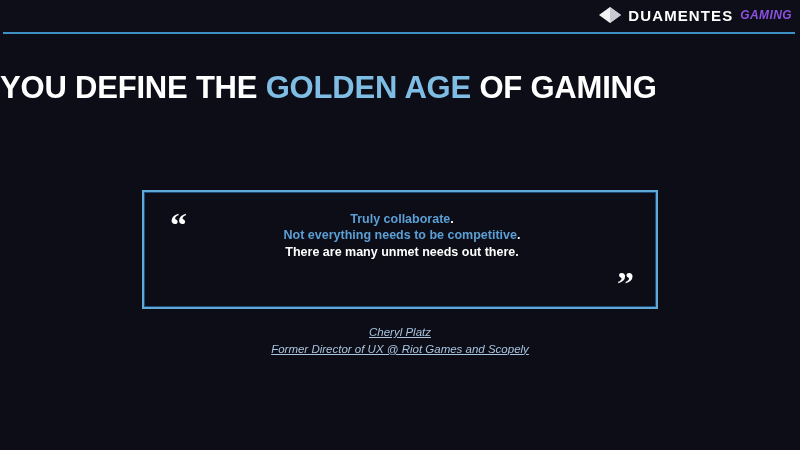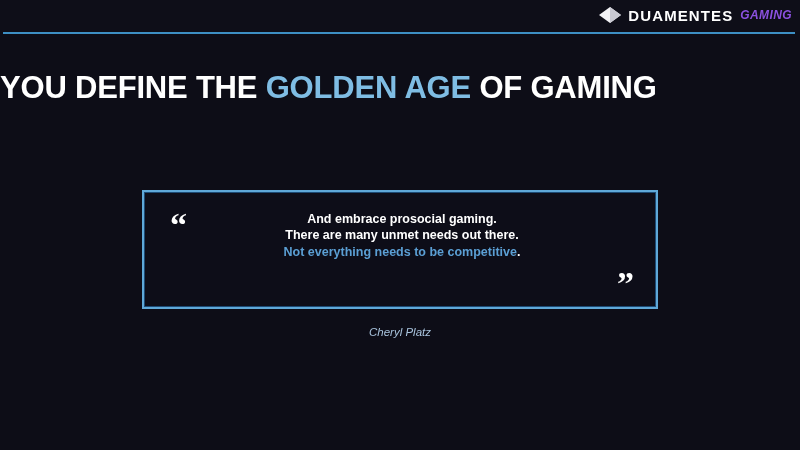--- a/index.html
+++ b/index.html
@@ -114,20 +114,21 @@
     left: 0; top: 324px;
     width: 800px;
     text-align: center;
   }
   .attrib-line {
     font-size: 11.5px;
     font-style: italic;
     color: #a9c4de;
     line-height: 16.5px;
     white-space: nowrap;
+    text-decoration: underline;
   }
 </style>
 </head>
 <body>
 
 <div class="slide">
 
   <div class="header">
     <div class="brand">
       <span class="brand-mark">
@@ -143,23 +144,24 @@
   <div class="header-rule"></div>
 
   <div class="title">
     <span>YOU DEFINE THE </span><span class="hl">GOLDEN AGE</span><span> OF GAMING</span>
   </div>
 
   <div class="quote-box">
     <span class="quote-open">“</span>
     <span class="quote-close">”</span>
     <div class="quote-lines">
-      <div class="q-line"><span>And embrace prosocial gaming.</span></div>
+      <div class="q-line blue"><span>Truly collaborate</span><span class="dot">.</span></div>
+      <div class="q-line blue"><span>Not everything needs to be competitive</span><span class="dot">.</span></div>
       <div class="q-line"><span>There are many unmet needs out there.</span></div>
-      <div class="q-line blue"><span>Not everything needs to be competitive</span><span class="dot">.</span></div>
     </div>
   </div>
 
   <div class="attrib">
     <div class="attrib-line">Cheryl Platz</div>
+    <div class="attrib-line">Former Director of UX @ Riot Games and Scopely</div>
   </div>
 
 </div>
 
 </body></html>

